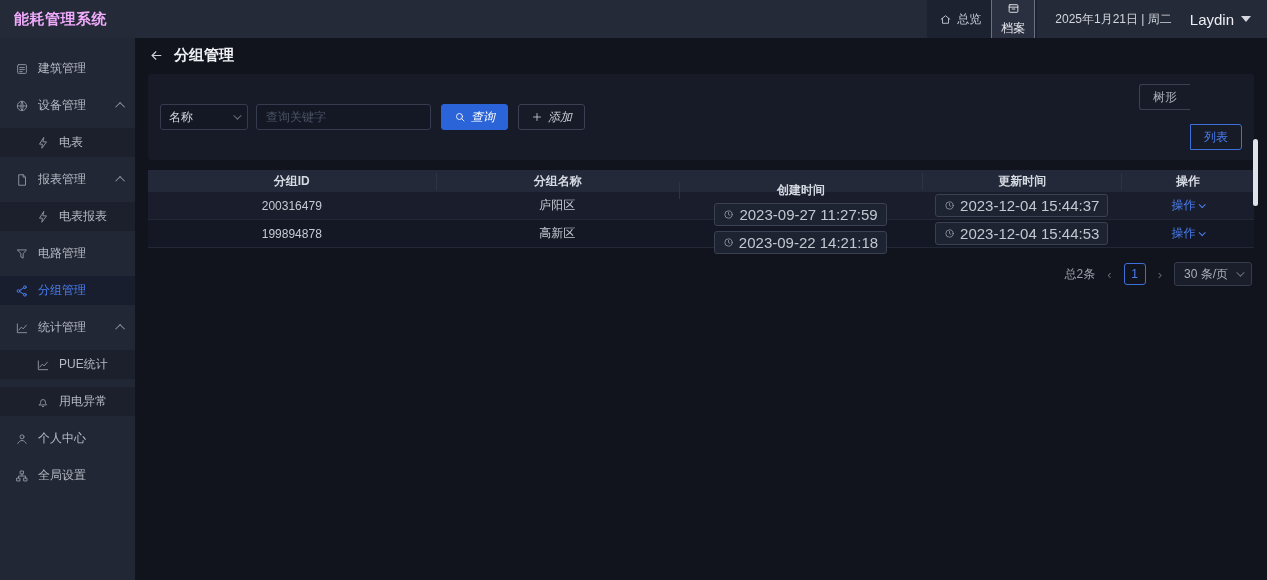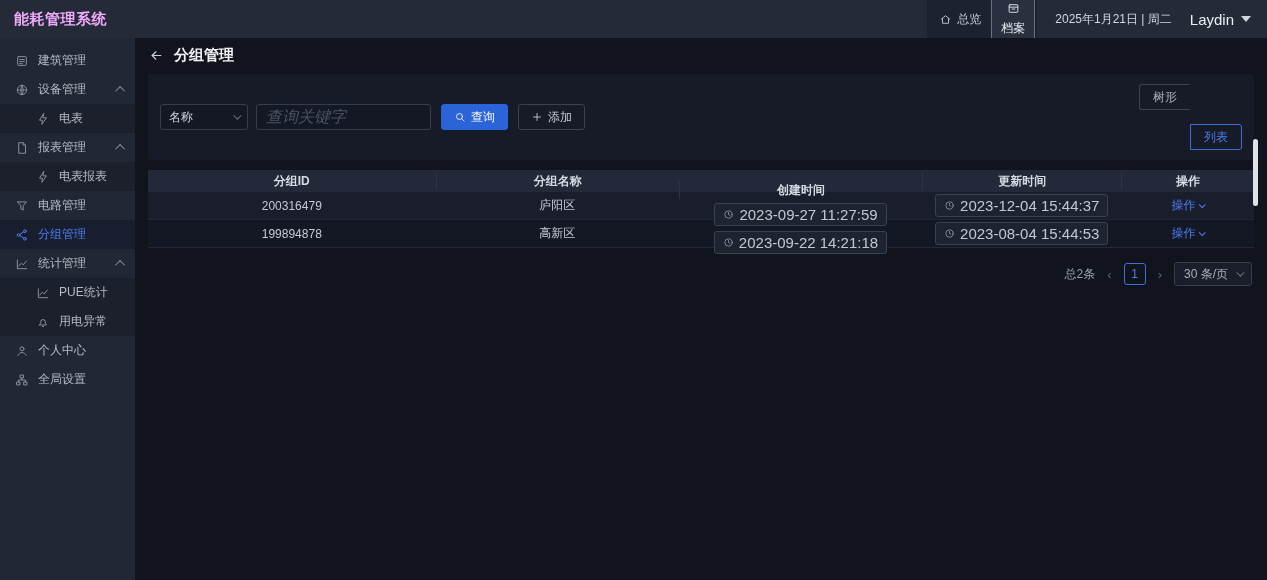--- a/index.html
+++ b/index.html
@@ -18,21 +18,21 @@
   .seg-item svg { width:13px; height:13px; }
   .top-date { color:#d4d7de; font-size:12px; }
   .top-user { color:#eceef3; font-size:15px; display:flex; align-items:center; gap:7px; cursor:pointer; }
   .caret-down { width:0; height:0; border-left:5px solid transparent; border-right:5px solid transparent;
     border-top:6px solid #d4d7de; }
 
   
   .layout { display:flex; height:542px; }
   .sidebar { width:135px; background:#222735; flex:none; padding-top:8px; }
   .side-item { height:29px; display:flex; align-items:center; gap:9px; padding:0 10px 0 15px;
-    color:#b6bac4; font-size:12px; cursor:pointer; }
+    color:#b6bac4; font-size:12px; cursor:pointer;margin-top:8px; }
   .side-item .icn { width:14px; height:14px; color:#8a8f9c; flex:none; display:flex; }
   .side-item .icn svg { width:14px; height:14px; }
   .side-item.sub { background:#1b202c; padding-left:36px; }
   .side-item.active { background:#191e2e; color:#4a7df0; }
   .side-item.active .icn { color:#4a7df0; }
   .side-item .chev { margin-left:auto; width:7px; height:7px; border-left:1.5px solid #8a8f9c;
     border-top:1.5px solid #8a8f9c; transform:rotate(45deg) translateY(2px); display:none; }
   .side-item.group .chev { display:block; }
 
   
@@ -42,24 +42,24 @@
   .back-btn svg { width:15px; height:15px; }
   .page-title { color:#f0f2f6; font-size:15px; font-weight:bold; }
 
   .content { padding:6px 13px 0; }
   .toolbar { background:#171b27; border-radius:3px; padding:10px 12px; display:flex; align-items:center; }
   .select-box { width:88px; height:26px; background:#141825; border:1px solid #353c4e; border-radius:3px;
     display:flex; align-items:center; padding:0 8px; color:#cfd3da; font-size:12px; cursor:pointer; }
   .select-box .sel-chev, .pagesize .sel-chev { margin-left:auto; width:6px; height:6px;
     border-right:1.3px solid #6b7280; border-bottom:1.3px solid #6b7280; transform:rotate(45deg) translateY(-2px); }
   .kw-input { width:175px; height:26px; margin-left:8px; background:#141825; border:1px solid #353c4e;
-    border-radius:3px; color:#cfd3da; font-size:16px; padding:0 9px; outline:none;font-style:italic; }
+    border-radius:3px; color:#cfd3da; font-size:12px; padding:0 9px; outline:none; }
   .kw-input::placeholder { color:#4c5365; }
   .btn { height:26px; border-radius:3px; font-size:12px; display:inline-flex; align-items:center;
-    gap:5px; padding:0 12px; cursor:pointer; }
+    gap:5px; padding:0 12px; cursor:pointer;font-style:italic; }
   .btn svg { width:12px; height:12px; }
   .btn-primary { background:#2b63d9; border:1px solid #2b63d9; color:#fff; margin-left:10px; }
   .btn-ghost { background:transparent; border:1px solid #3a4152; color:#c9cdd5; margin-left:10px; }
   .view-toggle { margin-left:auto; display:flex; }
   .view-btn { height:26px; padding:0 13px; font-size:12px; display:flex; align-items:center;
     border:1px solid #3a4152; color:#a9aeba; cursor:pointer; background:transparent; }
   .view-btn:first-child { border-radius:3px 0 0 3px; border-right:none; }
   .view-btn:last-child { border-radius:0 3px 3px 0; }
   .view-btn.sel { border:1px solid #3e6fd9; color:#4a7df0;margin-top:40px; }
 
@@ -350,21 +350,21 @@
       </span>
     </div>
     <div class="td c4">
       <span class="badge">
         <span class="bic" style="display: flex;">
                     <svg viewBox="0 0 24 24" fill="none" stroke="currentColor" stroke-width="1.7" stroke-linecap="round" stroke-linejoin="round" style="width: 11px; height: 11px;">
                       <circle cx="12" cy="12" r="8"></circle>
                       <path d="M12 7.5V12l3 2"></path>
                     </svg>
                   </span>
-                  <span class="bt">2023-08-04 15:44:53</span>
+                  <span class="bt">2023-12-04 15:44:53</span>
       </span>
     </div>
     <div class="td c5">
       <span class="act-link">
         <span class="at">操作</span>
                   <span class="sel-chev"></span>
       </span>
     </div>
   </div>
           </div>

